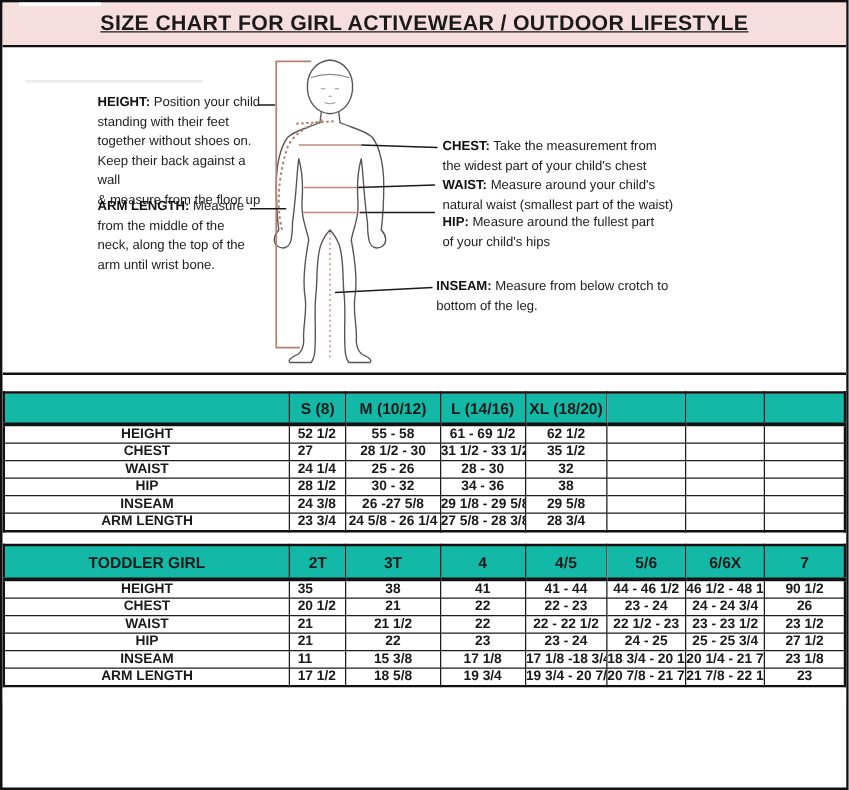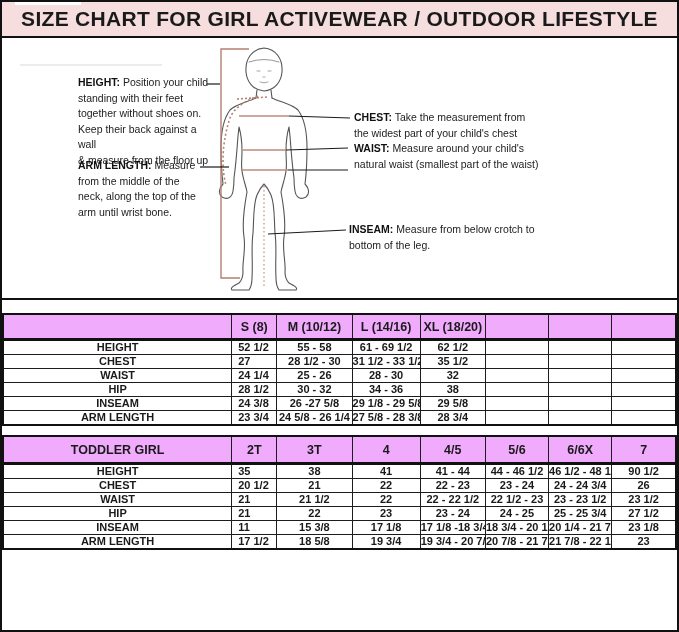--- a/index.html
+++ b/index.html
@@ -26,21 +26,21 @@
   
   .wm-top{position:absolute;left:13px;top:-2px;width:66px;height:5px;background:#fff;z-index:5;}
   .wm-smudge{position:absolute;left:18px;top:62px;width:142px;height:2px;background:#ececec;z-index:5;}
   
   .banner{
     height:34px;
     border-bottom:2px solid #111;
     background:#f5dedd;
     display:flex;align-items:center;justify-content:center;
   }
-  .banner h2{margin:0;font-size:21px;font-weight:bold;letter-spacing:.3px;white-space:nowrap;}
+  .banner h2{margin:0;font-size:17px;font-weight:bold;letter-spacing:.3px;white-space:nowrap;text-decoration:underline;}
   
   .diagram{position:relative;height:260px;border-bottom:2px solid #111;background:#fff;}
   .diagram svg{position:absolute;left:0;top:0;}
   .note{
     position:absolute;
     font-size:10.5px;line-height:15.5px;
     white-space:pre-line;
     color:#222;
   }
   .note b{font-weight:bold;color:#111;}
@@ -59,21 +59,21 @@
     border:2px solid #111;
   }
   table.size th,table.size td{
     border:1px solid #1c1c1c;
     font-weight:bold;
     text-align:center;
     overflow:hidden;white-space:nowrap;
     padding:0;
   }
   table.size thead th{
-    background:#f0abfc;
+    background:#14b8a6;
     font-size:12.5px;
     border-bottom:3px solid #111;
   }
   #table-girl thead th{height:23px;}
   #table-toddler thead th{height:25px;}
   table.size tbody td{height:13px;font-size:11px;line-height:13px;}
   table.size tbody td.val1{text-align:left;padding-left:6px;}
   table.size tbody td.rowlabel{text-align:center;}
   .bottom-strip{height:12px;background:#fff;}
 </style>
@@ -126,20 +126,22 @@
 Keep their back against a wall
 &amp; measure from the floor up</span></div>
     <div class="note note-arm"><b>ARM LENGTH:</b><span>  Measure
 from the middle of the
 neck, along the top of the
 arm until wrist bone.</span></div>
     <div class="note note-chest"><b>CHEST:</b><span> Take the measurement from
 the widest part of your child's chest</span></div>
     <div class="note note-waist"><b>WAIST:</b><span> Measure around your child's
 natural waist (smallest part of the waist)</span></div>
+    <div class="note note-hip"><b>HIP:</b><span> Measure around the fullest part
+of your child's hips</span></div>
     <div class="note note-inseam"><b>INSEAM:</b><span> Measure from below crotch to
 bottom of the leg.</span></div>
   </div>
 
   <div class="gap1"></div>
 
   <table class="size" id="table-girl">
     <colgroup>
       <col style="width:228px">
         <col style="width:45px">

